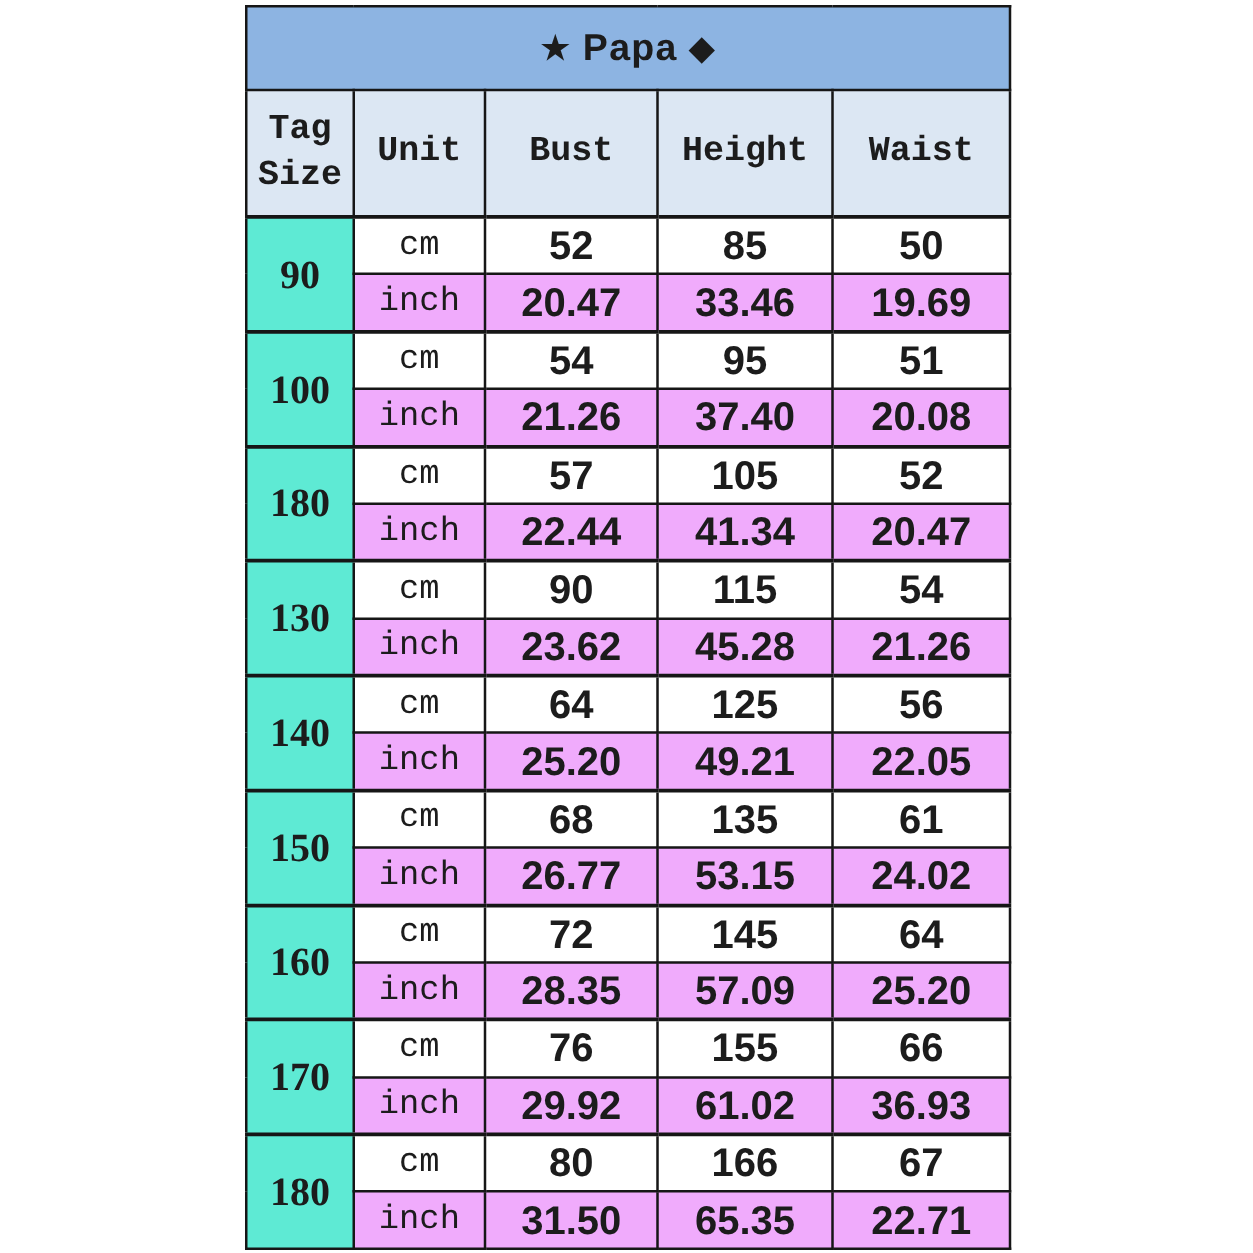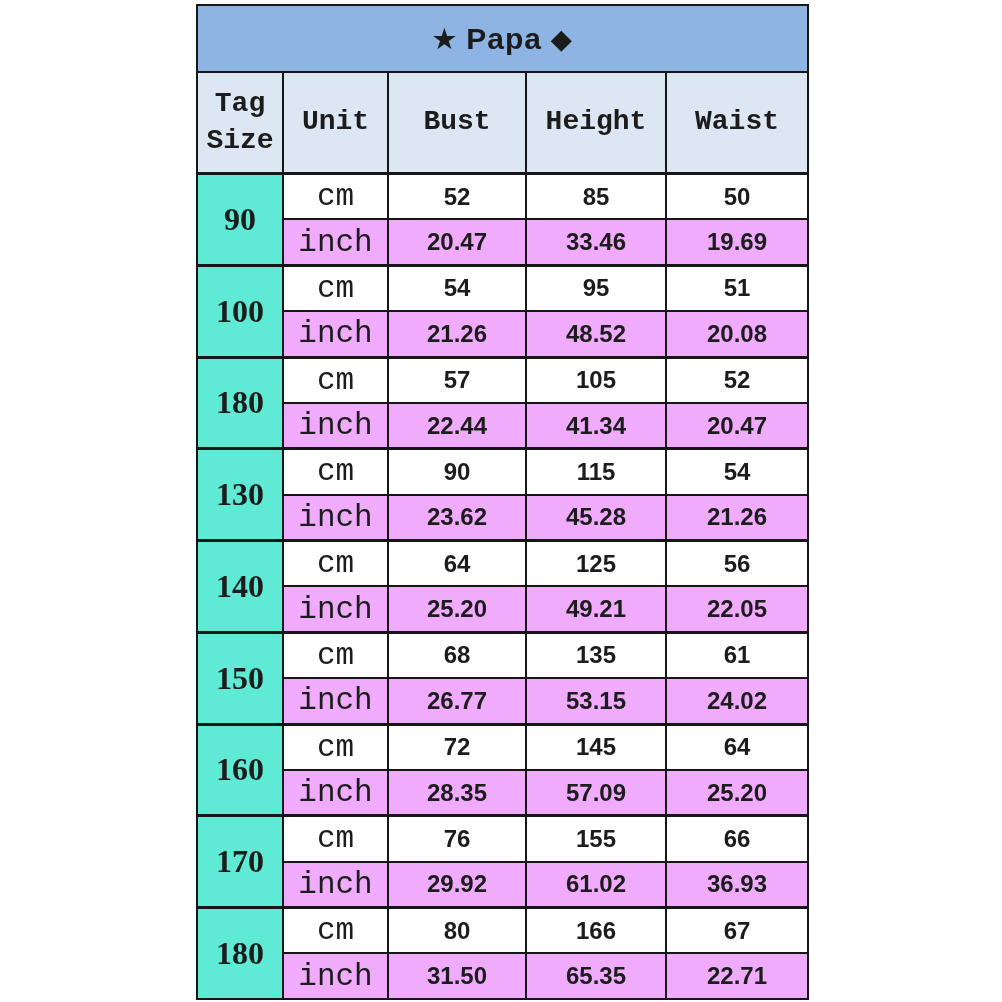--- a/index.html
+++ b/index.html
@@ -56,27 +56,27 @@
   tbody td { height: 41px; }
   td.tag-cell {
     background: #ffffff;
     font-family: "Liberation Serif", "DejaVu Serif", serif;
     font-size: 32px;
     font-weight: 700;
     color: #141414;
   }
   td.unit-cell {
     font-family: "Liberation Mono", "DejaVu Sans Mono", monospace;
-    font-size: 31px;
+    font-size: 27px;
     font-weight: 400;
     color: #1a1a1a;
   }
   td.num-cell {
     font-family: "Liberation Sans", sans-serif;
-    font-size: 24px;
+    font-size: 32px;
     font-weight: 600;
     color: #1f1f1f;
   }
   tr.cm-row td { background: #ffffff; border-top-width: 3px; }
   tr.cm-row td.tag-cell { background: #5eead4; }
   tr.inch-row td { background: #f0abfc; }
 </style>
 </head>
 <body>
 
@@ -122,21 +122,21 @@
         <tr class="cm-row">
           <td class="tag-cell" rowspan="2">100</td>
           <td class="unit-cell">cm</td>
           <td class="num-cell">54</td>
           <td class="num-cell">95</td>
           <td class="num-cell">51</td>
         </tr>
         <tr class="inch-row">
           <td class="unit-cell">inch</td>
           <td class="num-cell">21.26</td>
-          <td class="num-cell">48.52</td>
+          <td class="num-cell">37.40</td>
           <td class="num-cell">20.08</td>
         </tr>
         <tr class="cm-row">
           <td class="tag-cell" rowspan="2">180</td>
           <td class="unit-cell">cm</td>
           <td class="num-cell">57</td>
           <td class="num-cell">105</td>
           <td class="num-cell">52</td>
         </tr>
         <tr class="inch-row">

